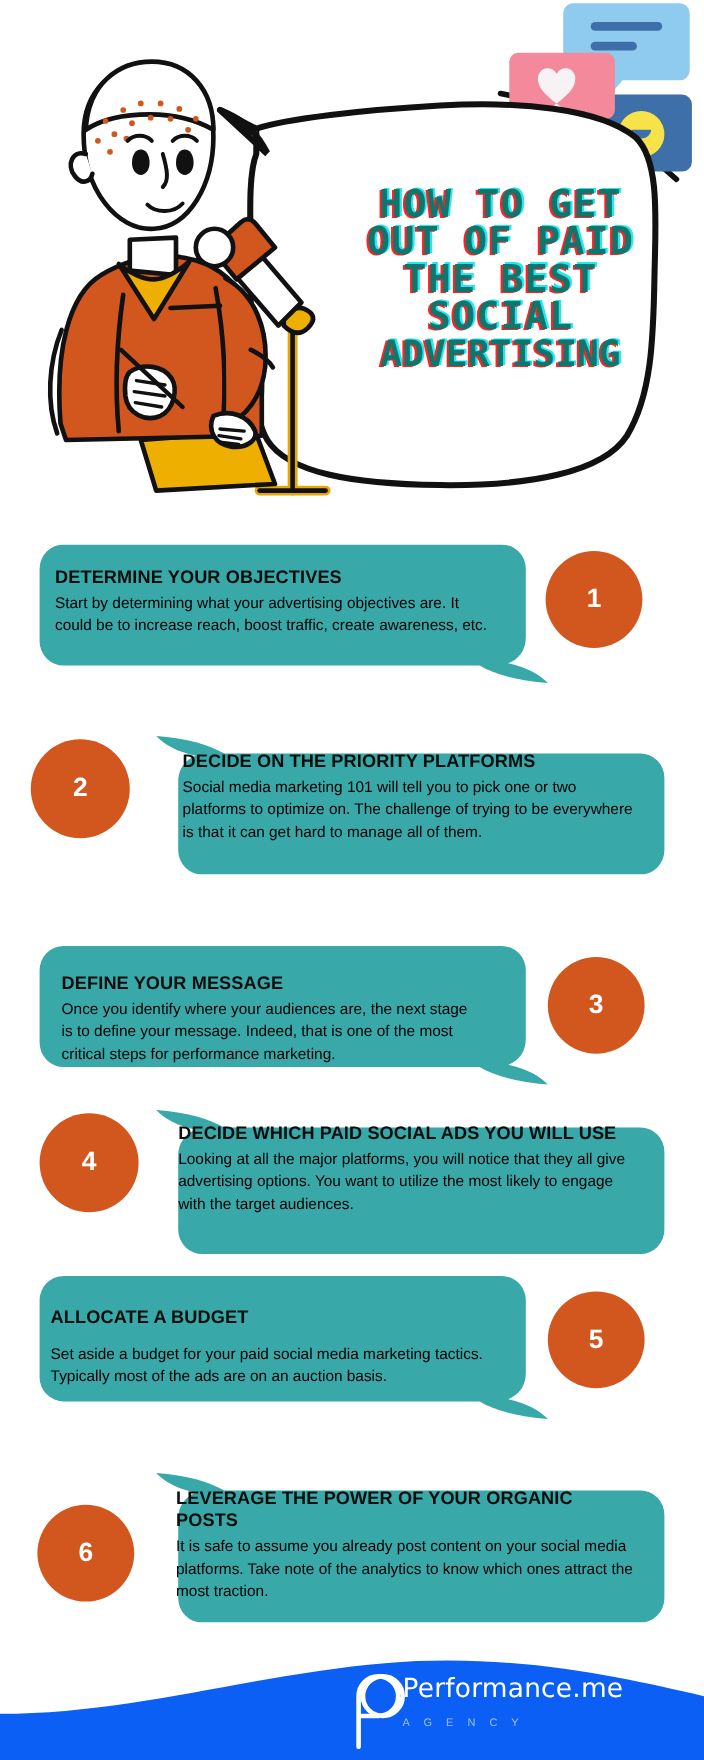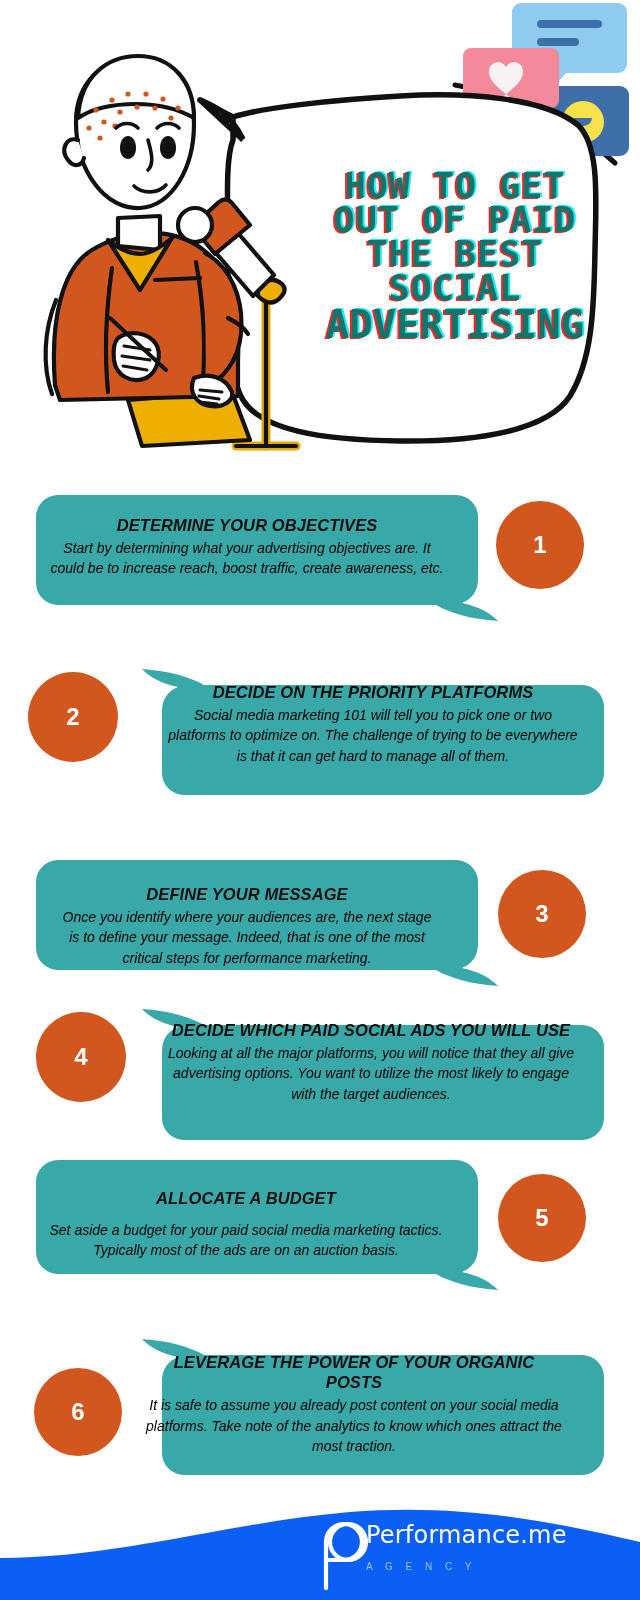--- a/index.html
+++ b/index.html
@@ -16,27 +16,27 @@
   .title-block{
     position:absolute; left:300px; top:170px; width:310px;
     text-align:center; line-height:0.97;
     font-family:"DejaVu Sans Mono", monospace;
     font-weight:bold; font-size:35px; letter-spacing:1px;
     color:#0f766e;
     text-shadow: -2px 1px 0 #FF2222, 2px -1px 0 #22E8F0;
     z-index:5;
   }
   .title-block .tl{ display:block; white-space:nowrap; }
-  .tl.l5{ font-size:39px; letter-spacing:0px; }
+  .tl.l5{ font-size:33px; letter-spacing:0px; }
 
   
   .step { position:absolute; left:0; width:640px; }
   .bubble-svg { position:absolute; left:0; top:0; }
   .bubble-text {
-    position:absolute; text-align:center; color:#111111; z-index:3;font-style:italic;
+    position:absolute; color:#111111; z-index:3;
   }
   .bt-title{
     font-weight:bold; font-size:16.5px; line-height:1.22; color:#0d0d0d;
     letter-spacing:.1px;
   }
   .bt-body{
     font-size:14px; line-height:1.45; color:#000000; margin-top:3px;
   }
   .num-circle{
     position:absolute; border-radius:50%; background:#D2571F;
@@ -267,21 +267,21 @@
     <span>5</span>
   </div>
 </div>
 
 <div class="step" style="top:1330px; height:145px;">
   <svg class="bubble-svg" width="640" height="145" viewBox="0 0 640 145">
     <path d="M604 22 a22 22 0 0 0 -22 -22 h-398 a22 22 0 0 0 -22 22 v72
              c 0 12 6 20 16 24 c -18 4 -28 10 -36 18
              c 28 -2 48 -8 62 -16 l 378 0 a22 22 0 0 0 22 -22 z" fill="#38A8A8" transform="scale(1,-1) translate(0,-145)"></path>
   </svg>
-  <div class="bubble-text" style="left:144px; top:22px; width:420px;">
+  <div class="bubble-text" style="left:160px; top:22px; width:420px;">
     <div class="bt-title">LEVERAGE THE POWER OF YOUR ORGANIC POSTS</div>
     <div class="bt-body">It is safe to assume you already post content on your social media platforms. Take note of the analytics to know which ones attract the most traction.</div>
   </div>
   <div class="num-circle" style="left:34px; top:38px; width:88px; height:88px;">
     <span>6</span>
   </div>
 </div>
 
 <div id="footer">
   <svg width="640" height="120" viewBox="0 0 640 120">

